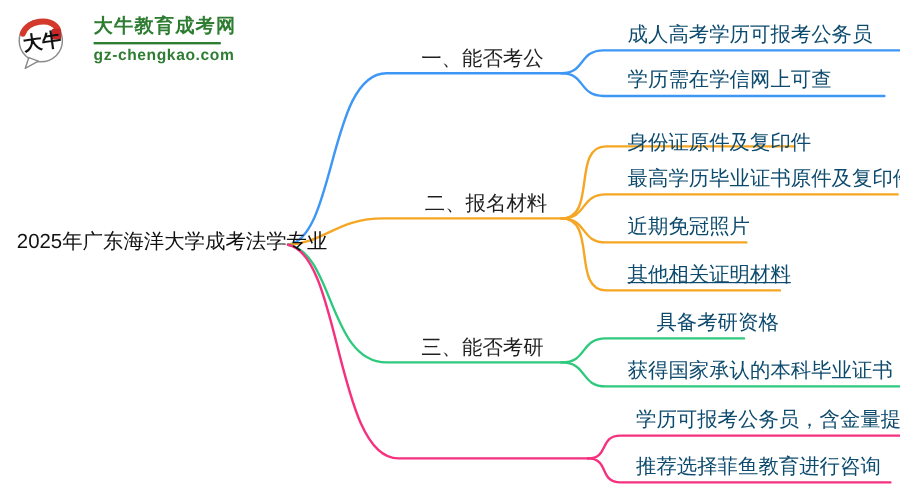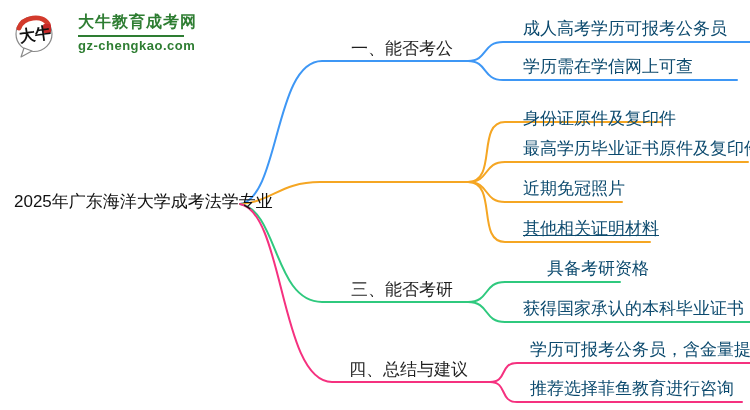--- a/index.html
+++ b/index.html
@@ -66,22 +66,22 @@
     <div class="logo-text">
       <span class="logo-title" style="color:#2E7D32">大牛教育成考网</span>
       <span class="logo-rule" style="background:#2E7D32"></span>
       <span class="logo-domain" style="color:#2E7D32">gz-chengkao.com</span>
     </div>
   </div>
 
   <div class="node root-node" style="left:14px;top:191px;">2025年广东海洋大学成考法学专业</div>
 
   <div class="node branch-label" style="left:351px;top:38px;">一、能否考公</div>
+  <div class="node branch-label" style="left:354px;top:159px;">二、报名材料</div>
   <div class="node branch-label" style="left:351px;top:279px;">三、能否考研</div>
-  <div class="node branch-label" style="left:349px;top:359px;">四、总结与建议</div>
 
   <div class="node leaf-label" style="left:523px;top:18px;">成人高考学历可报考公务员</div>
   <div class="node leaf-label" style="left:523px;top:56px;font-family:Liberation Serif, serif;">学历需在学信网上可查</div>
 
   <div class="node leaf-label" style="left:523px;top:98px;margin-top:10px;">身份证原件及复印件</div>
   <div class="node leaf-label" style="left:523px;top:138px;">最高学历毕业证书原件及复印件</div>
   <div class="node leaf-label" style="left:523px;top:178px;">近期免冠照片</div>
   <div class="node leaf-label" style="left:523px;top:218px;text-decoration:underline;">其他相关证明材料</div>
 
   <div class="node leaf-label" style="left:547px;top:258px;">具备考研资格</div>

